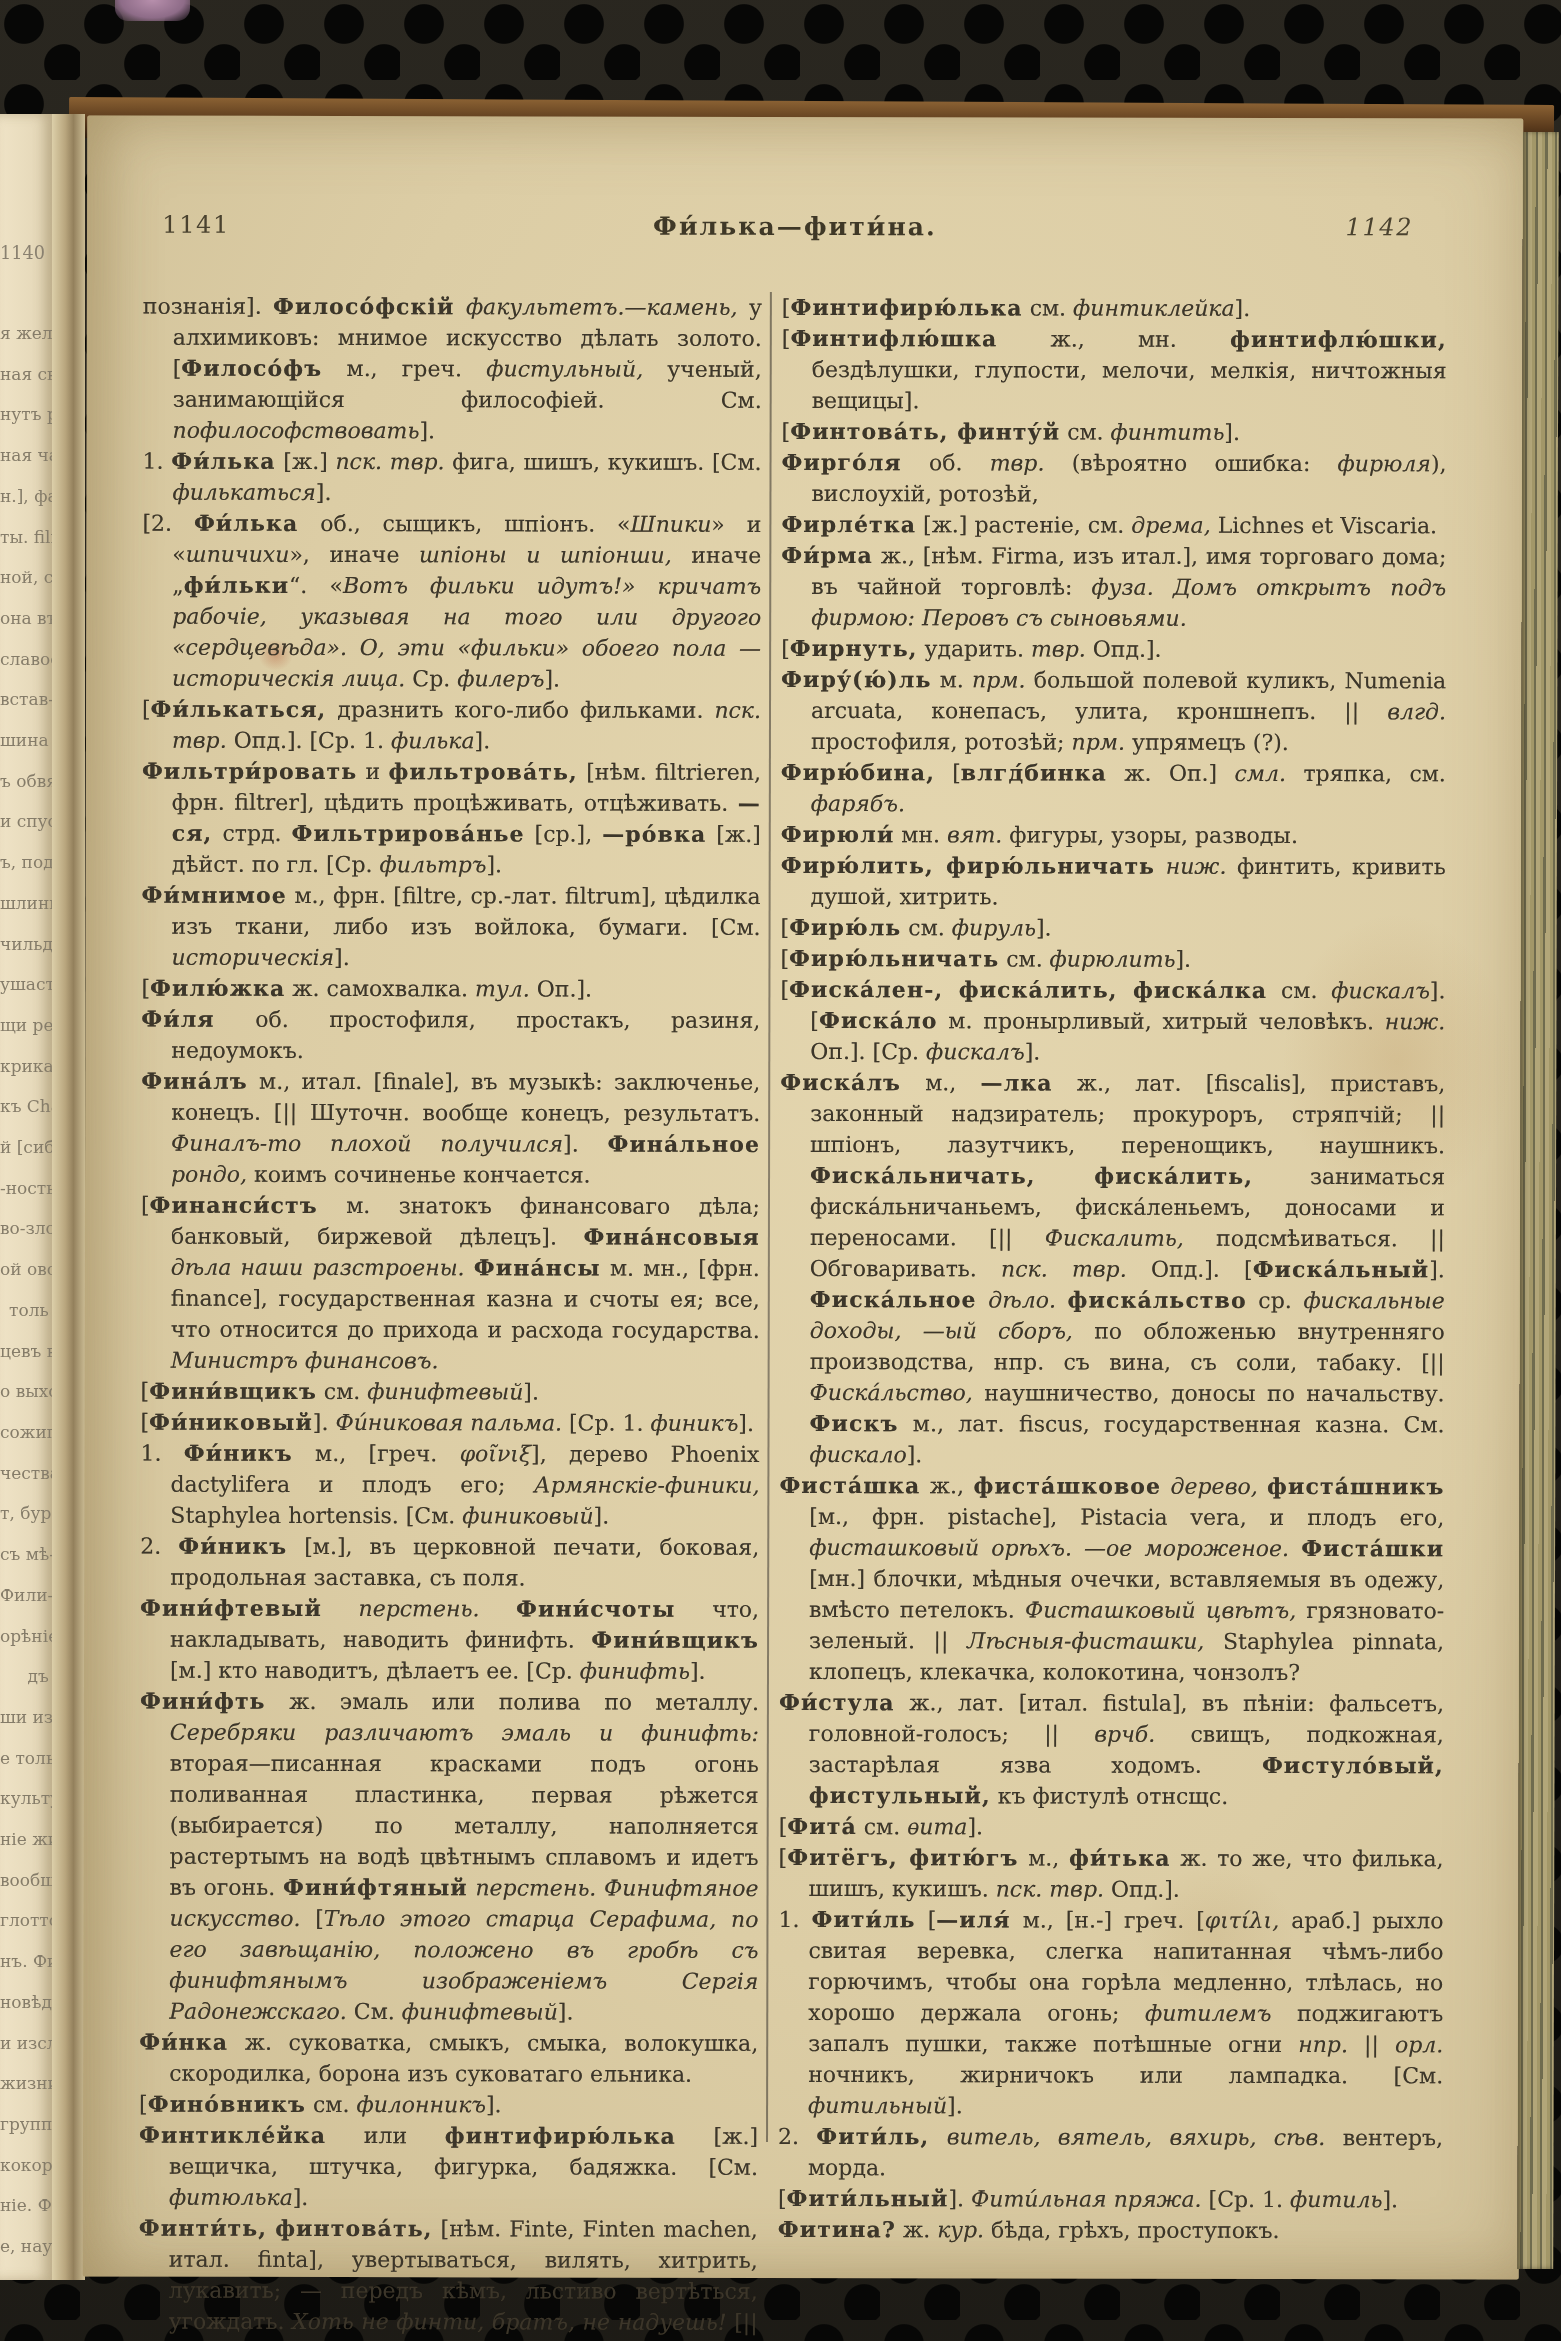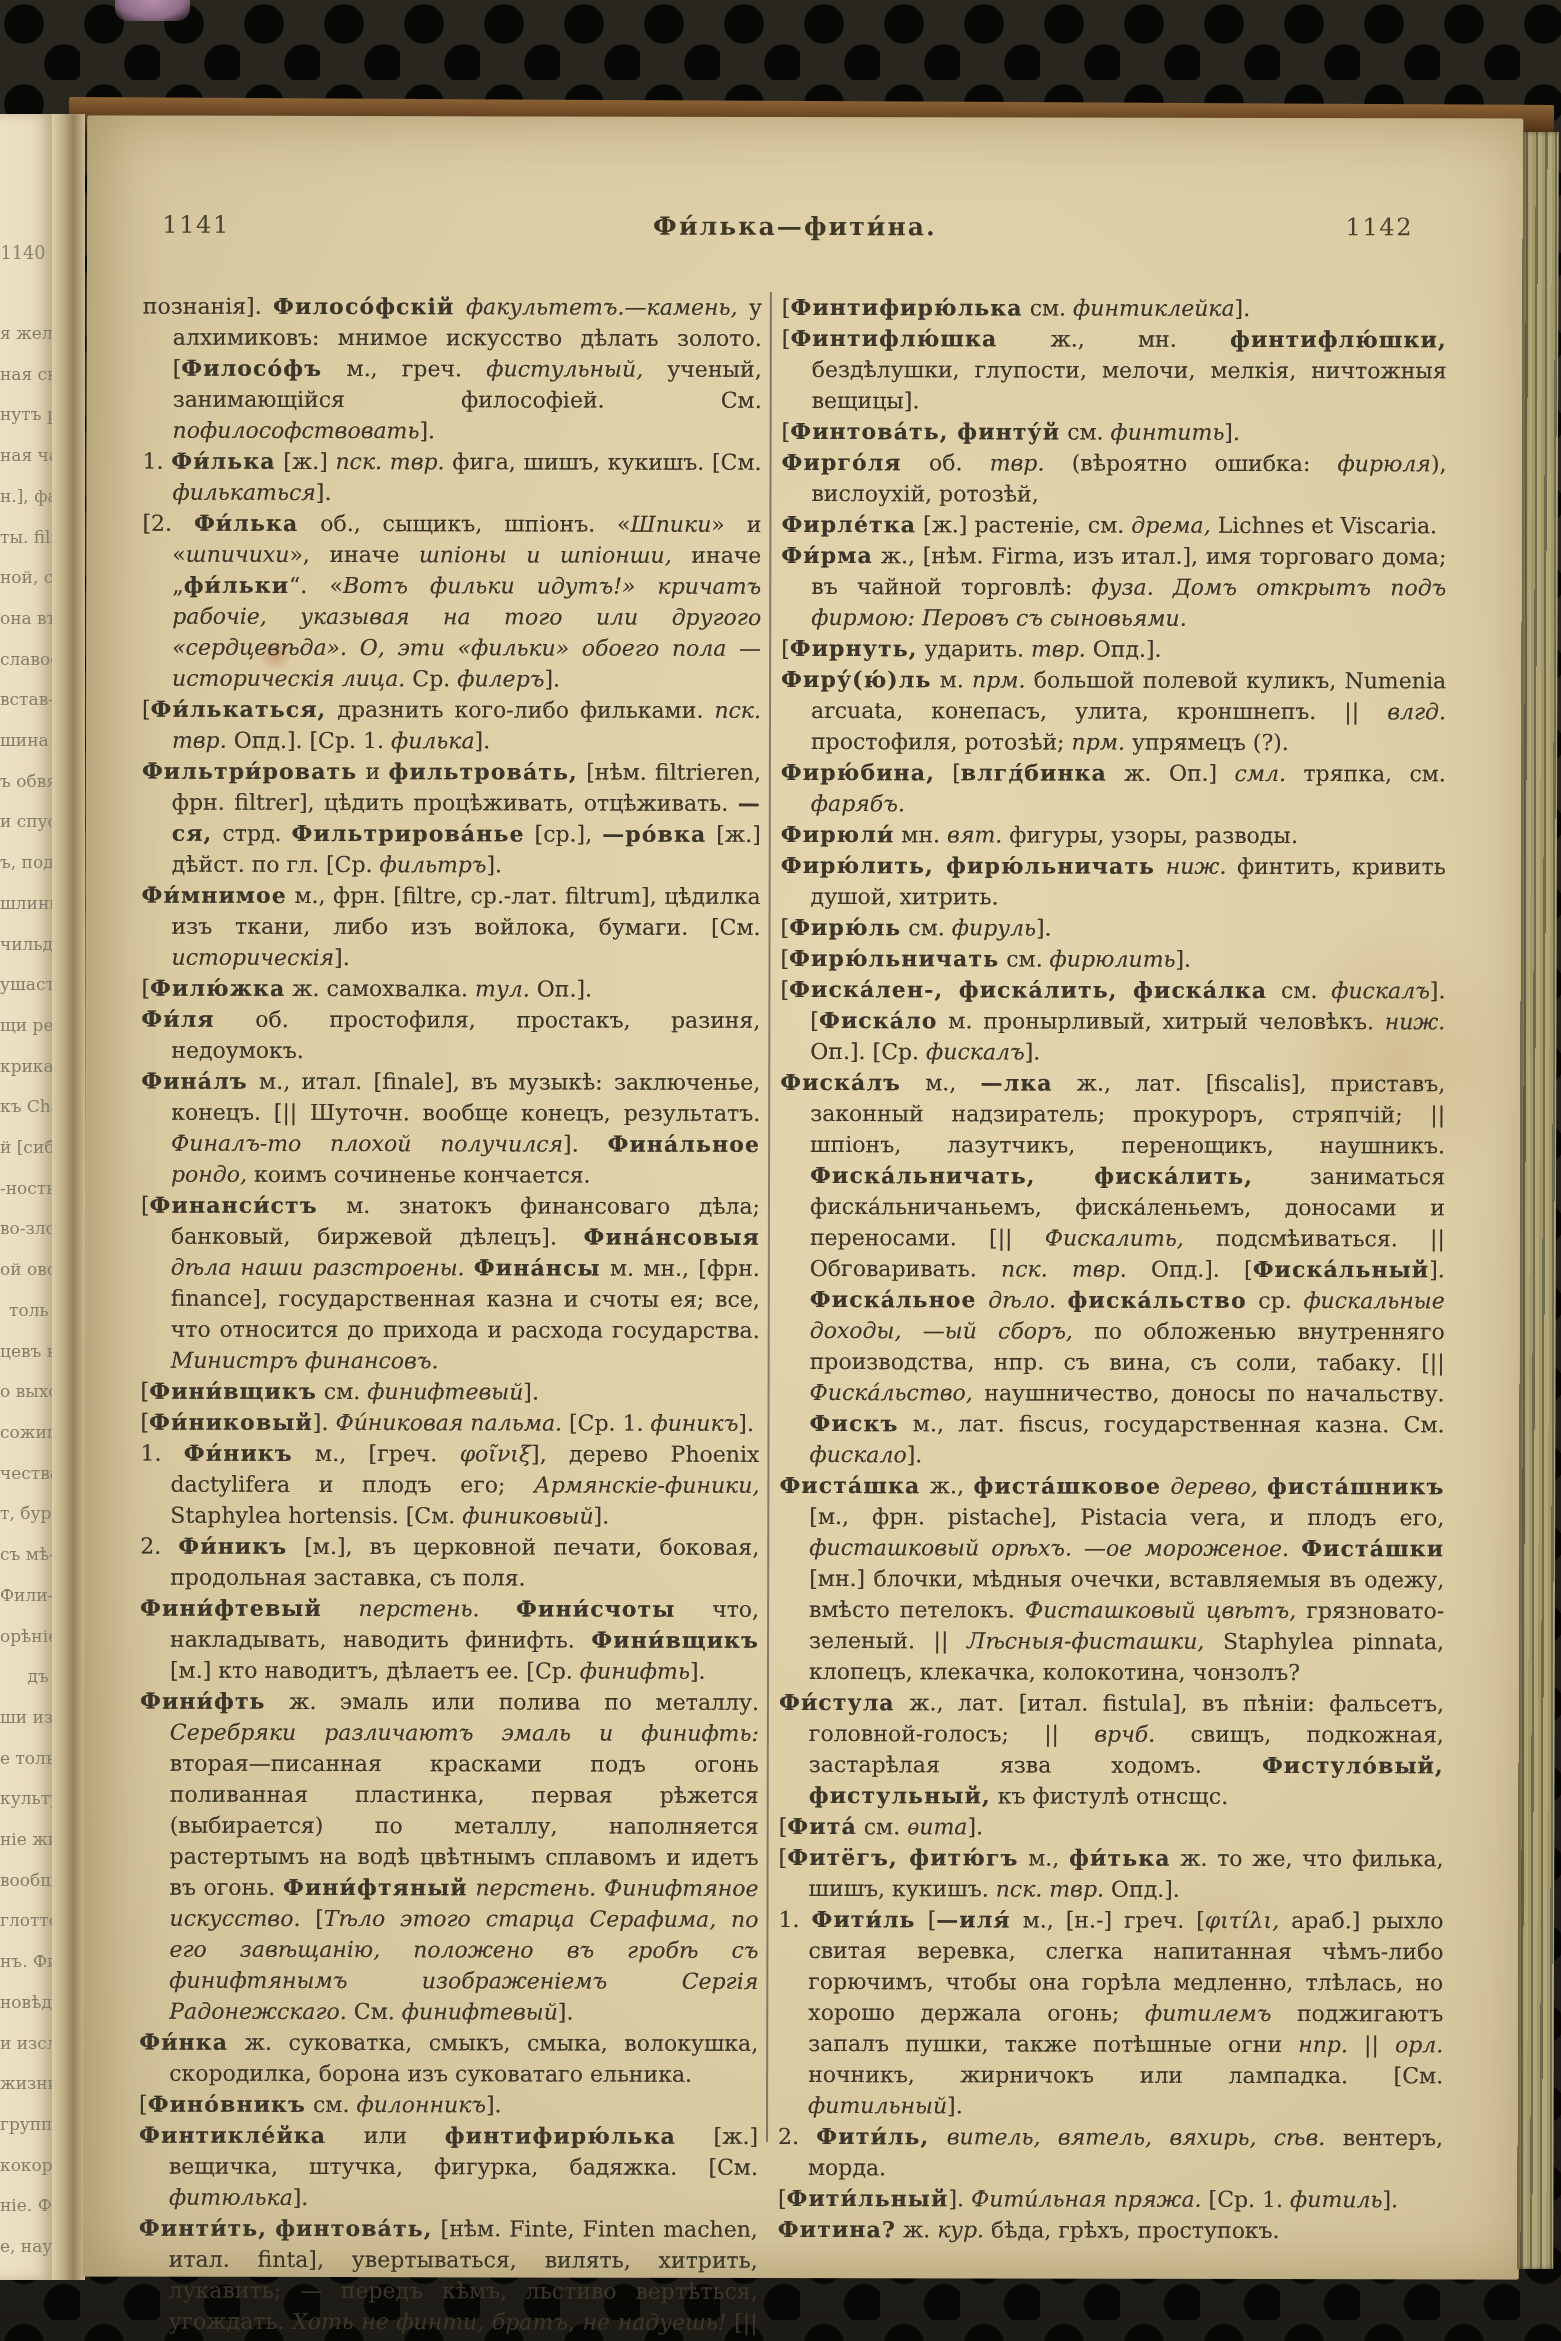--- a/index.html
+++ b/index.html
@@ -18,40 +18,40 @@
     border-radius:0 0 13px 13px;}
   .cover-strip{position:absolute;left:69px;top:101px;width:1485px;height:41px;
     transform:rotate(.3deg);
     background:linear-gradient(180deg,#8a6133 0%,#5a3a1c 55%,#2e1d0e 100%);
     border-radius:1.6px;}
   .prev-page{position:absolute;left:0;top:114px;width:52px;height:2166px;
     background:linear-gradient(90deg,#efe3c6,#e2d5b5);
     box-shadow:inset -7.5px 0 11.8px rgba(120,100,60,.35);
     padding:0;overflow:hidden;}
   .prev-page-inner{padding-top:129px;}
-  .prev-num{font-size:17.7px;color:#8a8170;text-align:center;padding-right:6px;margin-bottom:60px;}
+  .prev-num{font-size:17.7px;color:#8a8170;text-align:left;padding-right:6px;margin-bottom:60px;}
   .frag{font-size:17px;line-height:21.4px;color:#857c69;text-align:right;padding-right:3.2px;
     margin-bottom:19.3px;white-space:nowrap;overflow:hidden;}
   .gutter{position:absolute;left:52px;top:114px;width:33px;height:2166px;
     background:linear-gradient(90deg,#dccfa9 0%,#b9a67e 40%,#93805c 65%,#cabb93 100%);}
   .page{position:absolute;left:85px;top:117px;width:1436px;height:2161px;
     background:radial-gradient(ellipse at 58% 38%, #e4d6af 0%, #dccda5 55%, #cebe95 100%);
     box-shadow:inset 0 0 75px rgba(125,98,52,.30), inset 24px 0 48px rgba(125,98,52,.22);
     transform:rotate(.12deg);border-radius:2.1px;}
   .stain-a{position:absolute;left:1196px;top:794px;width:231px;height:300px;
     background:radial-gradient(ellipse,rgba(160,108,44,.17) 0%,transparent 70%);}
   .stain-b{position:absolute;left:172px;top:523px;width:35px;height:32px;
     background:radial-gradient(ellipse,rgba(168,62,30,.32) 0%,transparent 70%);}
   .stain-c{position:absolute;left:1051px;top:1748px;width:161px;height:139px;
     background:radial-gradient(ellipse,rgba(150,110,50,.10) 0%,transparent 70%);}
   .page-header{position:absolute;left:56px;top:95px;width:1304px;height:38px;
     color:#473f2f;}
   .pagenum{position:absolute;top:0;font-size:24px;letter-spacing:1.6px;color:#4a422f;}
   .pagenum.left{left:19.3px;}
-  .pagenum.right{right:34px;}
+  .pagenum.right{right:34px;font-style:italic;}
   .running-title{position:absolute;left:0;right:0;top:0;text-align:center;
     font-size:25px;font-weight:bold;letter-spacing:2.1px;color:#3f3827;}
   .divider{position:absolute;left:683px;top:175px;width:1.6px;height:1850px;
     background:linear-gradient(180deg,#6e6654,#7b7260 50%,#6e6654);opacity:.85;}
   .col{position:absolute;top:175px;color:#3c362a;font-size:22px;line-height:31px;
     text-align:justify;}
   .col-left{left:56px;width:619px;}
   .col-right{left:695px;width:665px;}
   .entry{margin:0;padding-left:30px;text-indent:-30px;
     text-shadow:0 0 0.5px rgba(62,52,32,.45);}

